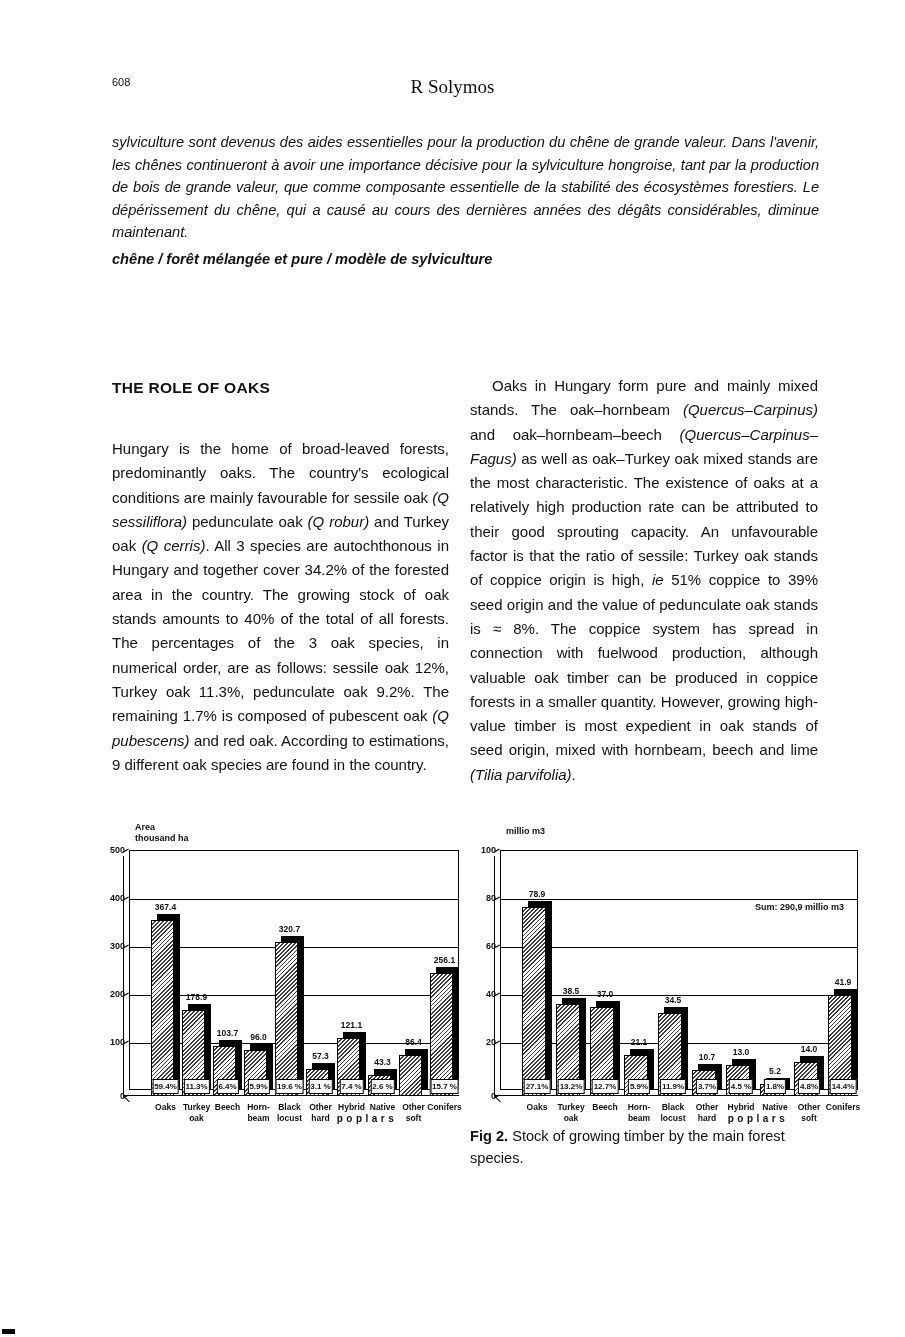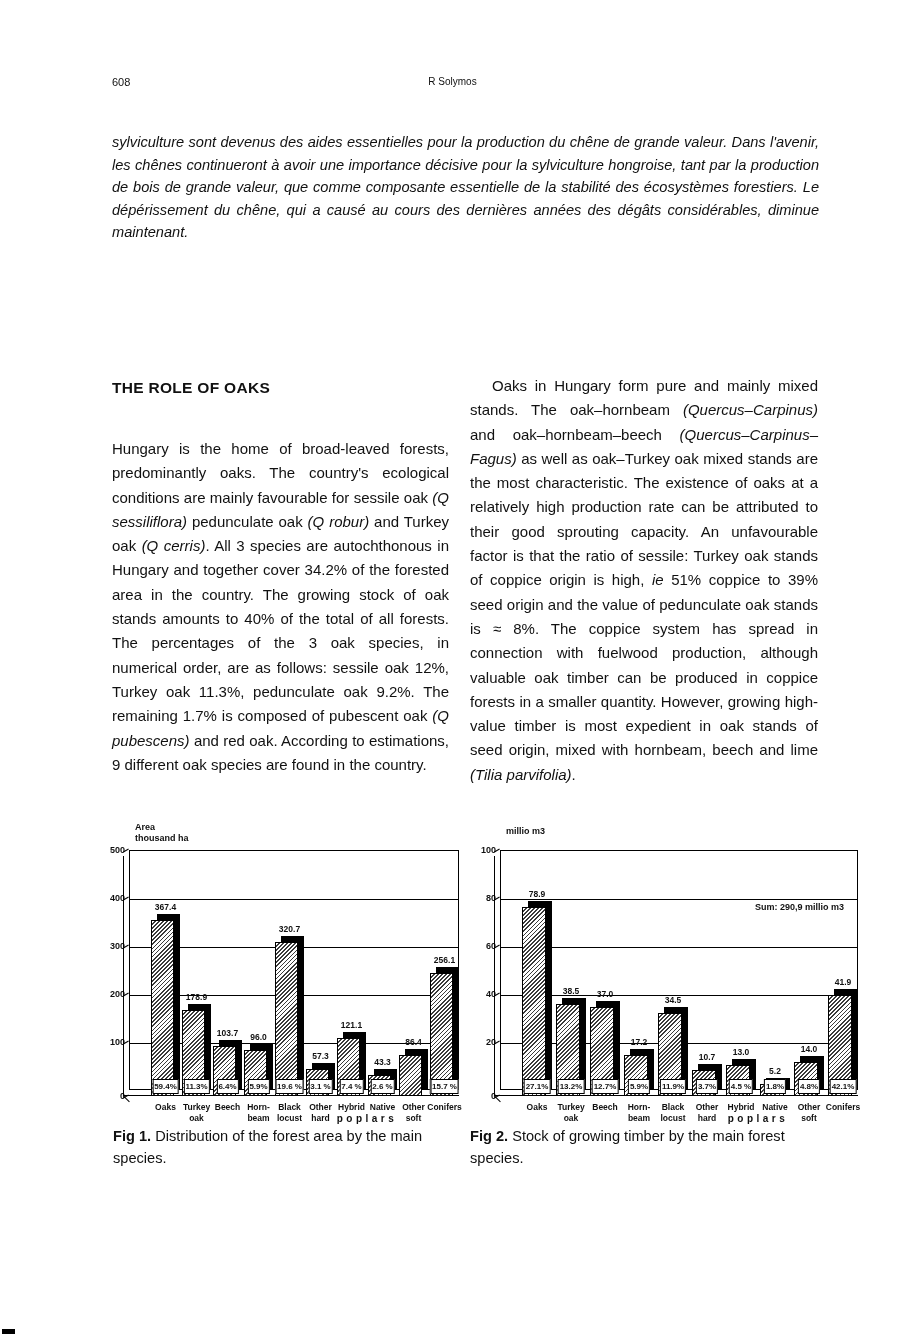--- a/index.html
+++ b/index.html
@@ -1,21 +1,21 @@
 <!DOCTYPE html>
 <html><head>
 <meta charset="utf-8">
 <style>
   html,body{margin:0;padding:0;background:#e8e8e8;}
   .page{
     position:relative;width:905px;height:1337px;margin:0 auto;background:#ffffff;
     font-family:"Liberation Sans", sans-serif;color:#111;overflow:hidden;
   }
   .hdr-num{position:absolute;left:112px;top:76px;font-size:11px;}
-  .hdr-head{position:absolute;left:0;right:0;top:76px;text-align:center;font-size:10px;}
+  .hdr-head{position:absolute;left:0;right:0;top:76px;text-align:center;font-size:19px;font-family:Liberation Serif, serif;}
   .abstract{
     position:absolute;left:112px;top:131px;width:707px;
     font-style:italic;font-size:14.6px;line-height:22.6px;text-align:justify;
   }
   .keywords{
     position:absolute;left:112px;top:251px;width:707px;
     font-style:italic;font-weight:bold;font-size:14.6px;
   }
   .sec-title{position:absolute;left:112px;top:379px;font-size:15.5px;font-weight:bold;letter-spacing:.3px;}
   .col{position:absolute;font-size:15px;line-height:24.3px;text-align:justify;}
@@ -56,20 +56,21 @@
 </head>
 <body>
 
 <div class="page">
 
   <div class="hdr-num">608</div>
   <div class="hdr-head">R Solymos</div>
 
   <div class="abstract">sylviculture sont devenus des aides essentielles pour la production du chêne de grande valeur. Dans l'avenir, les chênes continueront à avoir une importance décisive pour la sylviculture hongroise, tant par la production de bois de grande valeur, que comme composante essentielle de la stabilité des écosystèmes forestiers. Le dépérissement du chêne, qui a causé au cours des dernières années des dégâts considérables, diminue maintenant.</div>
 
+  <div class="keywords">chêne / forêt mélangée et pure / modèle de sylviculture</div>
 
   <div class="sec-title">THE ROLE OF OAKS</div>
 
   <div class="col col-left"><span>Hungary is the home of broad-leaved forests, predominantly oaks. The country's ecological conditions are mainly favourable for sessile oak </span><span class="it">(Q sessiliflora)</span><span> pedunculate oak </span><span class="it">(Q robur)</span><span> and Turkey oak </span><span class="it">(Q cerris)</span><span>. All 3 species are autochthonous in Hungary and together cover 34.2% of the forested area in the country. The growing stock of oak stands amounts to 40% of the total of all forests. The percentages of the 3 oak species, in numerical order, are as follows: sessile oak 12%, Turkey oak 11.3%, pedunculate oak 9.2%. The remaining 1.7% is composed of pubescent oak </span><span class="it">(Q pubescens)</span><span> and red oak. According to estimations, 9 different oak species are found in the country.</span></div>
   <div class="col col-right"><span>Oaks in Hungary form pure and mainly mixed stands. The oak–hornbeam </span><span class="it">(Quercus–Carpinus)</span><span> and oak–hornbeam–beech </span><span class="it">(Quercus–Carpinus–Fagus)</span><span> as well as oak–Turkey oak mixed stands are the most characteristic. The existence of oaks at a relatively high production rate can be attributed to their good sprouting capacity. An unfavourable factor is that the ratio of sessile: Turkey oak stands of coppice origin is high, </span><span class="it">ie</span><span> 51% coppice to 39% seed origin and the value of pedunculate oak stands is ≈ 8%. The coppice system has spread in connection with fuelwood production, although valuable oak timber can be produced in coppice forests in a smaller quantity. However, growing high-value timber is most expedient in oak stands of seed origin, mixed with hornbeam, beech and lime </span><span class="it">(Tilia parvifolia)</span><span>.</span></div>
 
   <div class="figure fig1">
     <div class="unit" style="left:30px;top:2px;">
       <div>Area</div>
       <div>thousand ha</div>
@@ -211,21 +212,21 @@
         <div class="bar-ext" style="left: 62px; bottom: 6px; width: 24px; height: 92.4px;"></div>
         <div class="bar" style="left: 56px; bottom: 0px; width: 24px; height: 92.4px;"></div>
         <div class="vlabel" style="left: 71px; bottom: 100.4px; text-align: right;">38.5</div>
         <div class="pctbox" style="left: 71px; bottom: 2px;">13.2%</div>
         <div class="bar-ext" style="left: 96px; bottom: 6px; width: 24px; height: 88.8px;"></div>
         <div class="bar" style="left: 90px; bottom: 0px; width: 24px; height: 88.8px;"></div>
         <div class="vlabel" style="left: 105px; bottom: 96.8px;">37.0</div>
         <div class="pctbox" style="left: 105px; bottom: 2px;">12.7%</div>
         <div class="bar-ext" style="left: 130px; bottom: 6px; width: 24px; height: 41.28px;"></div>
         <div class="bar" style="left: 124px; bottom: 0px; width: 24px; height: 41.28px;"></div>
-        <div class="vlabel" style="left: 139px; bottom: 49.28px;">17.2</div>
+        <div class="vlabel" style="left: 139px; bottom: 49.28px;">21.1</div>
         <div class="pctbox" style="left: 139px; bottom: 2px;">5.9%</div>
         <div class="bar-ext" style="left: 164px; bottom: 6px; width: 24px; height: 82.8px;"></div>
         <div class="bar" style="left: 158px; bottom: 0px; width: 24px; height: 82.8px;"></div>
         <div class="vlabel" style="left: 173px; bottom: 90.8px;">34.5</div>
         <div class="pctbox" style="left: 173px; bottom: 2px;">11.9%</div>
         <div class="bar-ext" style="left: 198px; bottom: 6px; width: 24px; height: 25.68px;"></div>
         <div class="bar" style="left: 192px; bottom: 0px; width: 24px; height: 25.68px;"></div>
         <div class="vlabel" style="left: 207px; bottom: 33.68px;">10.7</div>
         <div class="pctbox" style="left: 207px; bottom: 2px;">3.7%</div>
         <div class="bar-ext" style="left: 232px; bottom: 6px; width: 24px; height: 31.2px;"></div>
@@ -236,21 +237,21 @@
         <div class="bar" style="left: 260px; bottom: 0px; width: 24px; height: 12.48px;"></div>
         <div class="vlabel" style="left: 275px; bottom: 20.48px;">5.2</div>
         <div class="pctbox" style="left: 275px; bottom: 2px;">1.8%</div>
         <div class="bar-ext" style="left: 300px; bottom: 6px; width: 24px; height: 33.6px;"></div>
         <div class="bar" style="left: 294px; bottom: 0px; width: 24px; height: 33.6px;"></div>
         <div class="vlabel" style="left: 309px; bottom: 41.6px;">14.0</div>
         <div class="pctbox" style="left: 309px; bottom: 2px;">4.8%</div>
         <div class="bar-ext" style="left: 334px; bottom: 6px; width: 24px; height: 100.56px;"></div>
         <div class="bar" style="left: 328px; bottom: 0px; width: 24px; height: 100.56px;"></div>
         <div class="vlabel" style="left: 343px; bottom: 108.56px;">41.9</div>
-        <div class="pctbox" style="left: 343px; bottom: 2px;">42.1%</div>
+        <div class="pctbox" style="left: 343px; bottom: 2px;">14.4%</div>
         <div class="annot" style="right: 14px; top: 52px;">Sum: 290,9 millio m3</div>
       </div>
     <div class="cats" style="left: 38px; top: 282px; width: 358px; height: 26px;">
         <div class="cat" style="left: 37px; top: 0px;">
           <div class="">Oaks</div>
         </div>
         <div class="cat" style="left: 71px; top: 0px;">
           <div class="">Turkey</div>
           <div class="">oak</div>
         </div>
@@ -279,17 +280,16 @@
           <div class="">Other</div>
           <div class="">soft</div>
         </div>
         <div class="cat" style="left: 343px; top: 0px;">
           <div class="">Conifers</div>
         </div>
         <div class="poplars" style="left: 258px; top: 10.5px;">poplars</div>
       </div>
   </div>
 
-  <div class="caption cap1"><b>Fig 1.</b> <span>Distribution of the forest area by the main species.</span></div>
   <div class="caption cap2"><b>Fig 2.</b> <span>Stock of growing timber by the main forest species.</span></div>
 
   <div class="corner-dot"></div>
 </div>
 
 </body></html>

